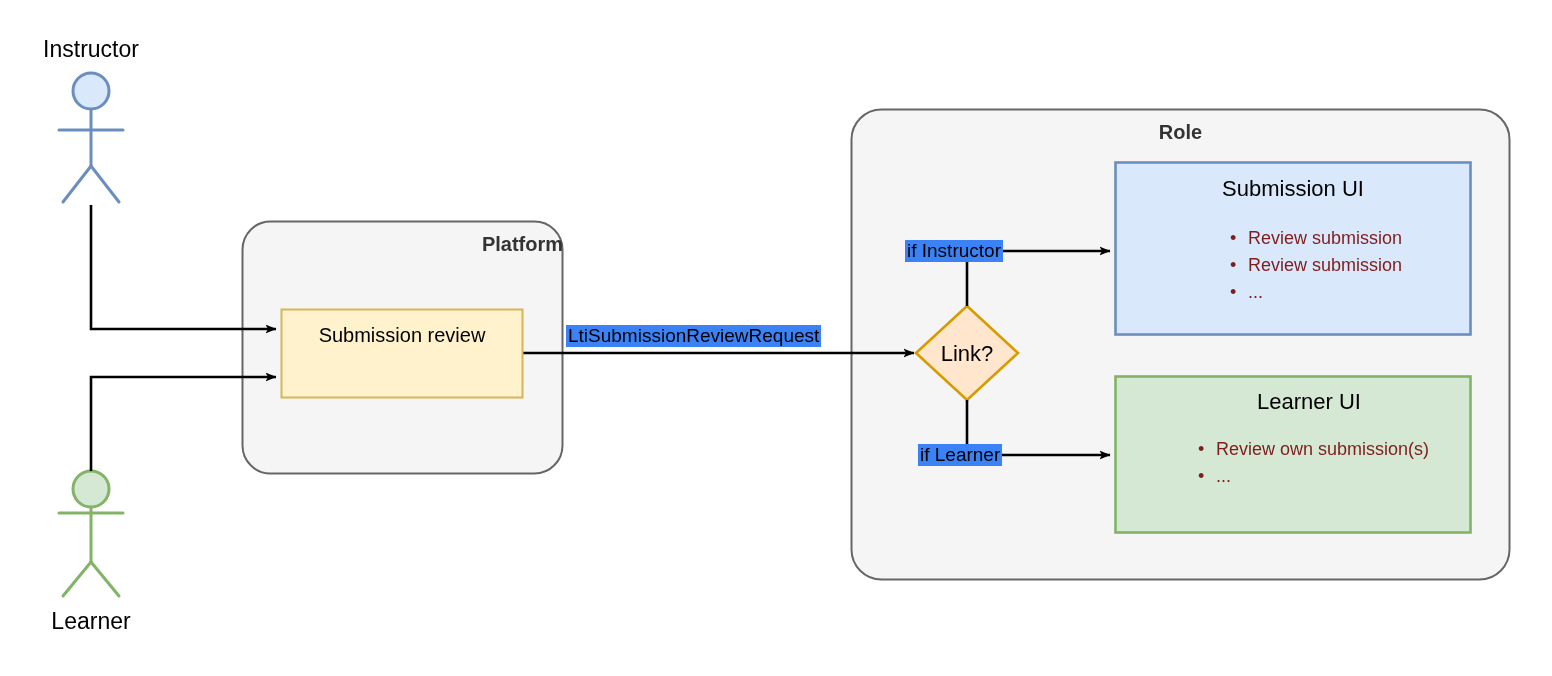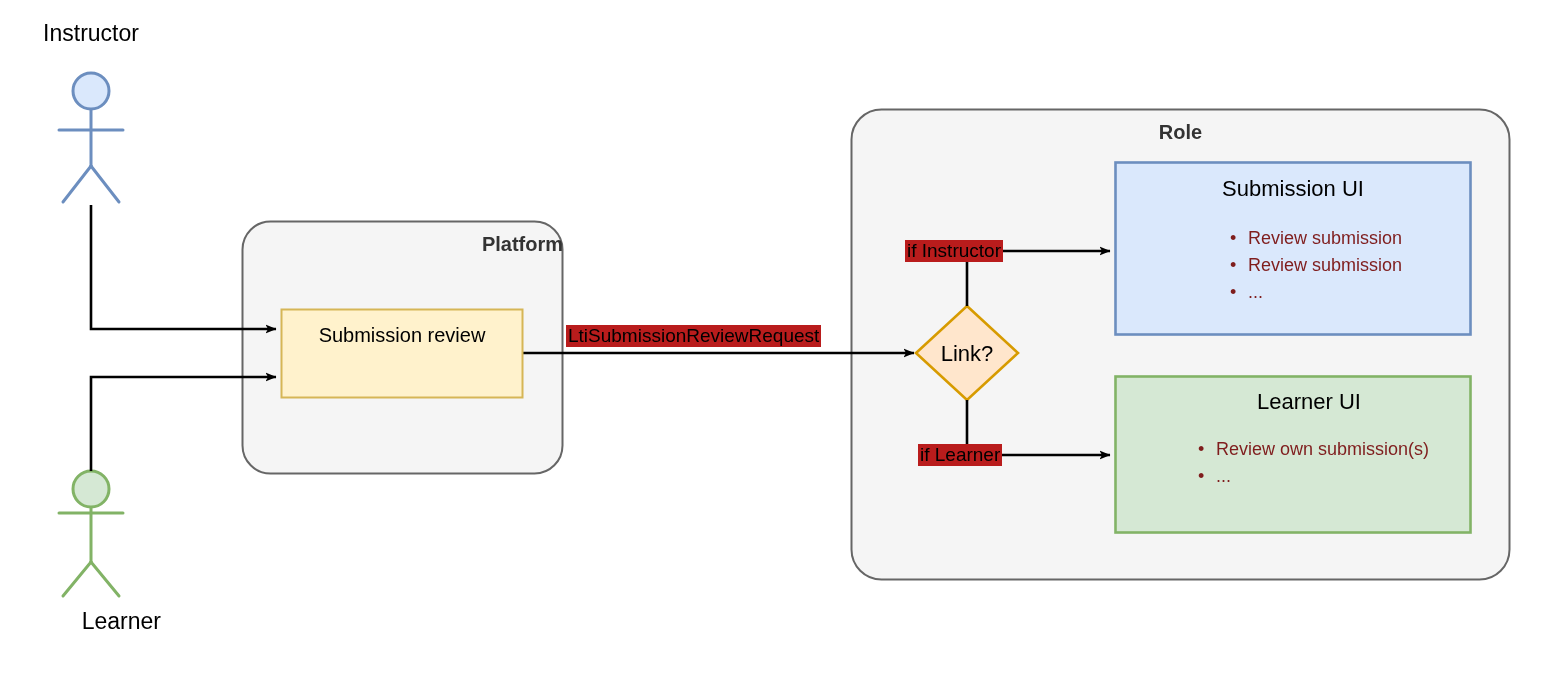--- a/index.html
+++ b/index.html
@@ -44,21 +44,21 @@
   .node-text {
     font-size: 20px;
     text-align: center;
   }
   .diamond-text {
     font-size: 22px;
     text-align: center;
   }
   .edge-label {
     font-size: 19px;
-    background: #b91c1c;
+    background: #3b82f6;
     padding: 0 2px;
   }
   .panel-title {
     font-size: 22px;
     text-align: center;
   }
   .bullets {
     position: absolute;
     margin: 0;
     padding: 0;
@@ -124,23 +124,23 @@
 
     <path d="M967,306 L967,251 L1110,251" fill="none" stroke="#000000" stroke-width="2.6" marker-end="url(#arrow)"></path>
 
     <path d="M967,400 L967,455 L1110,455" fill="none" stroke="#000000" stroke-width="2.6" marker-end="url(#arrow)"></path>
 
     <rect x="1115.5" y="162.5" width="355" height="172" fill="#DAE8FC" stroke="#6C8EBF" stroke-width="2.6"></rect>
 
     <rect x="1115.5" y="376.5" width="355" height="156" fill="#D5E8D4" stroke="#82B366" stroke-width="2.6"></rect>
   </svg>
 
-  <div class="lbl actor-name" style="left:21px; top:20px; width:140px;text-align:center;">Instructor</div>
+  <div class="lbl actor-name" style="left:21px; top:36px; width:140px;text-align:center;">Instructor</div>
 
-  <div class="lbl actor-name" style="left:21px; top:608px; width:140px;text-align:right;">Learner</div>
+  <div class="lbl actor-name" style="left:21px; top:608px; width:140px;">Learner</div>
 
   <div class="lbl container-title" style="left:242px; top:233px; width:321px;text-align:right;">Platform</div>
 
   <div class="lbl container-title" style="left:851px; top:121px; width:659px;">Role</div>
 
   <div class="lbl node-text" style="left:281px; top:324px; width:242px;">Submission review</div>
 
 
   <div class="lbl diamond-text" style="left:917px; top:341px; width:100px;">Link?</div>
 

